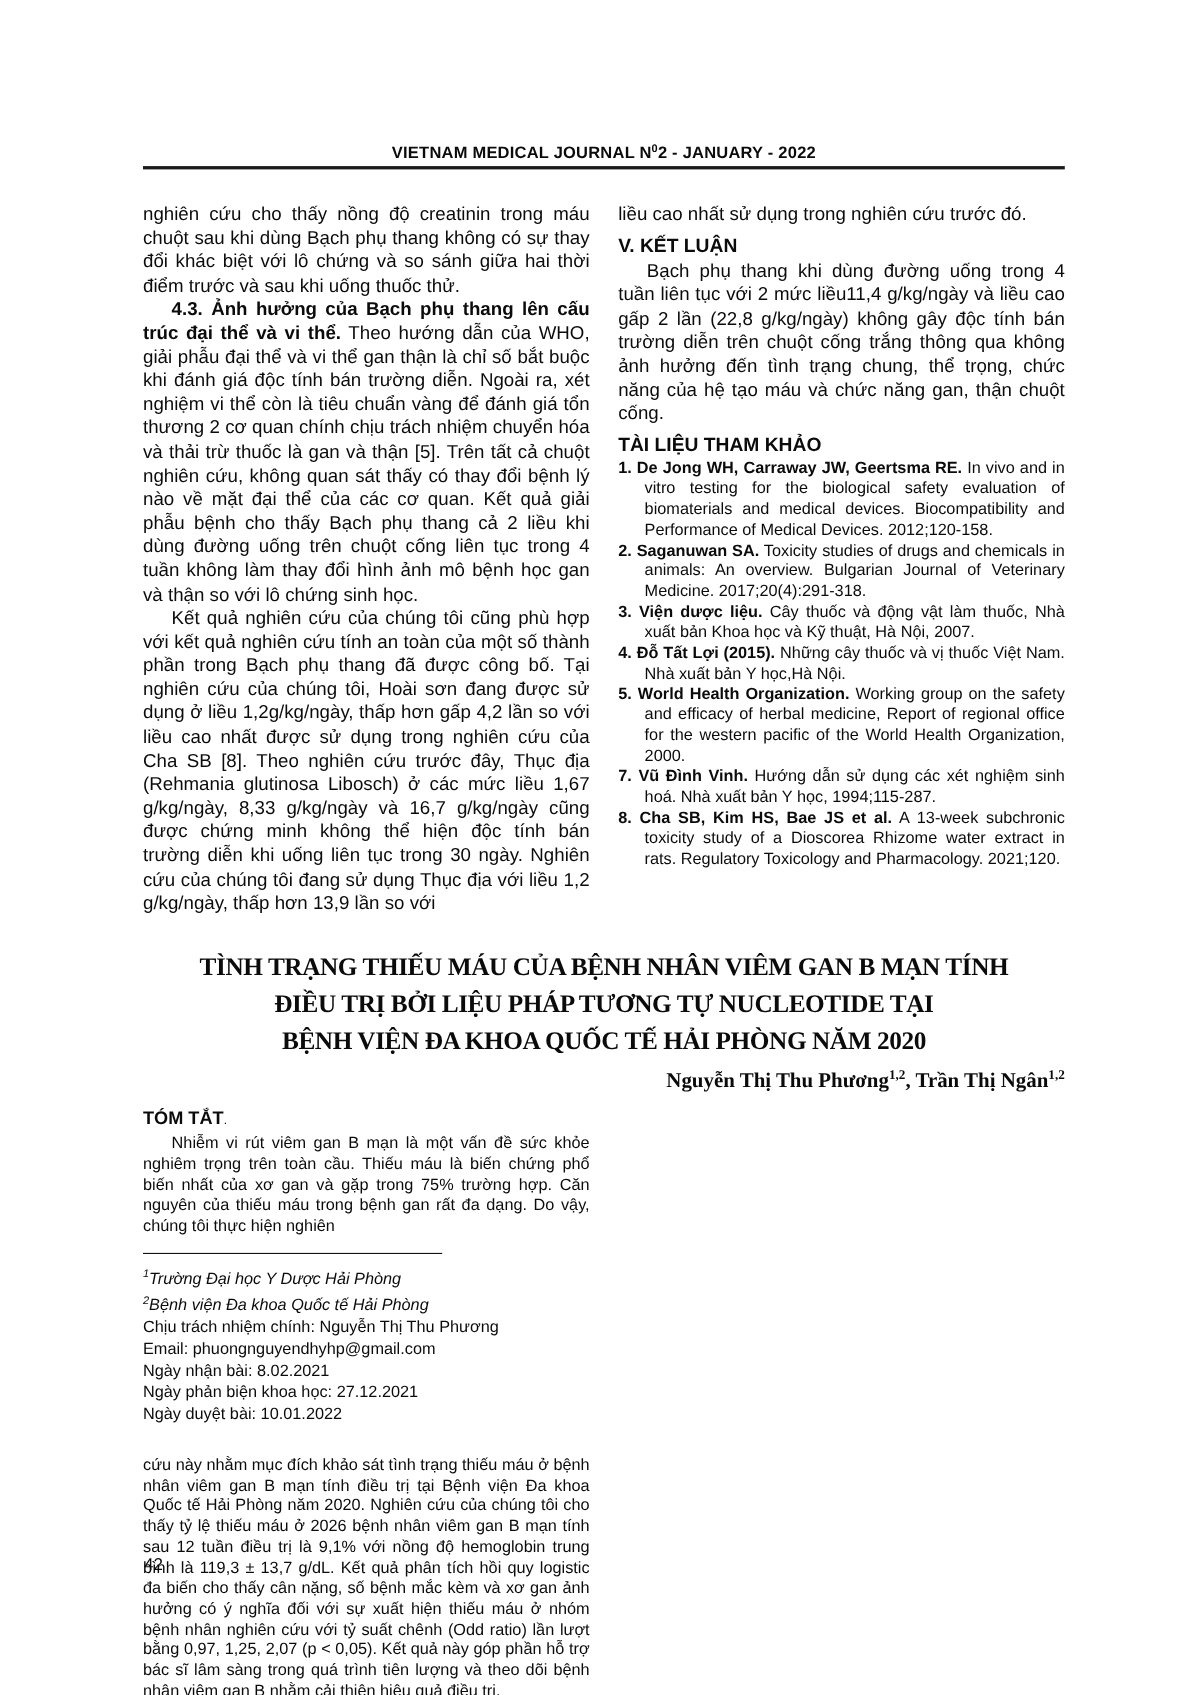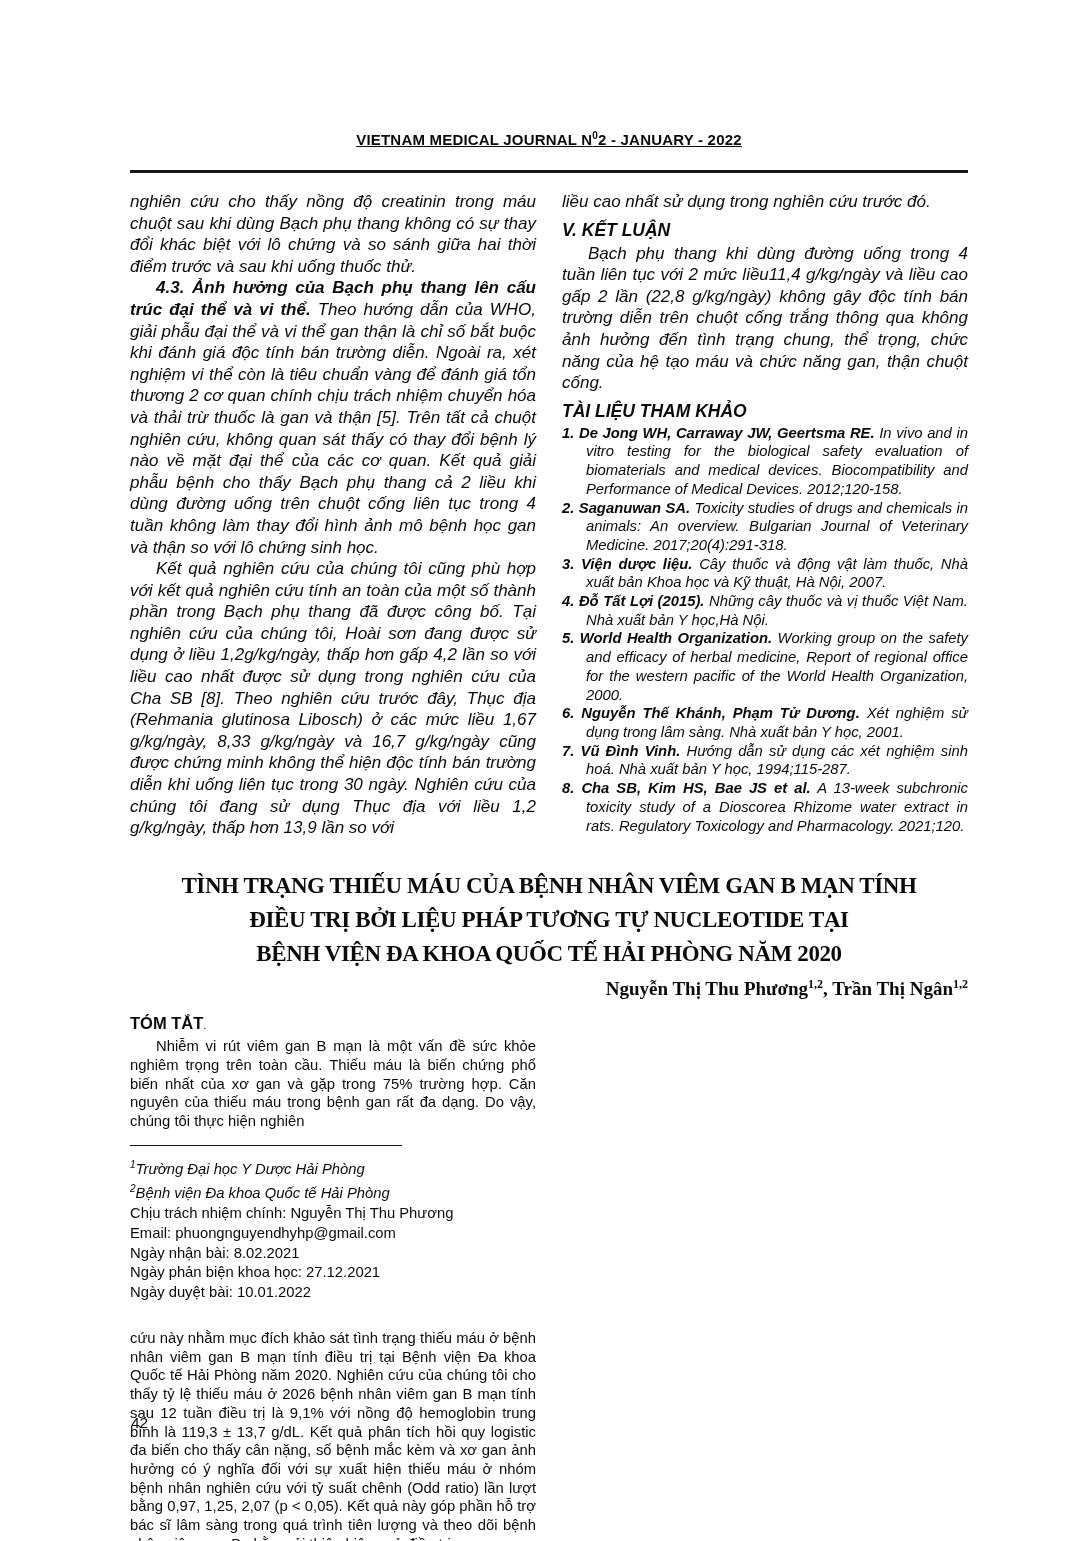--- a/index.html
+++ b/index.html
@@ -12,30 +12,29 @@
     color:#0b0b0b;
     font-family:"Liberation Sans", sans-serif;
     overflow:hidden;
   }
   
   .journal-header{
     text-align:center;
     font-weight:bold;
     font-size:15px;
     letter-spacing:0.2px;
-    padding-bottom:22px;
+    padding-bottom:3px;
     border-bottom:3px solid #1a1a1a;
     white-space:nowrap;
-    text-decoration:underline;
   }
   .journal-header sup{font-size:10px;}
   
   .two-col{display:flex;gap:26px;}
   .col{width:406px;}
-  .sec1{margin-top:18px;font-style:italic;}
+  .sec1{margin-top:30px;}
   p{margin:0;text-align:justify;}
   .body-text{font-size:17px;line-height:21.6px;}
   .indent{text-indent:26px;}
   .sec-heading{
     font-size:17.5px;font-weight:bold;
     margin:7px 0 2px 0;text-align:left;
     font-family:"Liberation Sans", sans-serif;
   }
   
   ol.refs{list-style:none;margin:0;padding:0;}
@@ -102,21 +101,20 @@
       <p class="body-text">liều cao nhất sử dụng trong nghiên cứu trước đó.</p>
       <h3 class="sec-heading">V. KẾT LUẬN</h3>
       <p class="body-text indent">Bạch phụ thang khi dùng đường uống trong 4 tuần liên tục với 2 mức liều11,4 g/kg/ngày và liều cao gấp 2 lần (22,8 g/kg/ngày) không gây độc tính bán trường diễn trên chuột cống trắng thông qua không ảnh hưởng đến tình trạng chung, thể trọng, chức năng của hệ tạo máu và chức năng gan, thận chuột cống.</p>
       <h3 class="sec-heading">TÀI LIỆU THAM KHẢO</h3>
       <ol class="refs">
         <li><span class="refnum">1.</span> <b>De Jong WH, Carraway JW, Geertsma RE.</b> <span>In vivo and in vitro testing for the biological safety evaluation of biomaterials and medical devices. Biocompatibility and Performance of Medical Devices. 2012;120-158.</span></li>
         <li><span class="refnum">2.</span> <b>Saganuwan SA.</b> <span>Toxicity studies of drugs and chemicals in animals: An overview. Bulgarian Journal of Veterinary Medicine. 2017;20(4):291-318.</span></li>
         <li><span class="refnum">3.</span> <b>Viện dược liệu.</b> <span>Cây thuốc và động vật làm thuốc, Nhà xuất bản Khoa học và Kỹ thuật, Hà Nội, 2007.</span></li>
         <li><span class="refnum">4.</span> <b>Đỗ Tất Lợi (2015).</b> <span>Những cây thuốc và vị thuốc Việt Nam. Nhà xuất bản Y học,Hà Nội.</span></li>
         <li><span class="refnum">5.</span> <b>World Health Organization.</b> <span>Working group on the safety and efficacy of herbal medicine, Report of regional office for the western pacific of the World Health Organization, 2000.</span></li>
-        <li><span class="refnum">6.</span> <b>Nguyễn Thế Khánh, Phạm Tử Dương.</b> <span>Xét nghiệm sử dụng trong lâm sàng. Nhà xuất bản Y học, 2001.</span></li>
         <li><span class="refnum">7.</span> <b>Vũ Đình Vinh.</b> <span>Hướng dẫn sử dụng các xét nghiệm sinh hoá. Nhà xuất bản Y học, 1994;115-287.</span></li>
         <li><span class="refnum">8.</span> <b>Cha SB, Kim HS, Bae JS et al.</b> <span>A 13-week subchronic toxicity study of a Dioscorea Rhizome water extract in rats. Regulatory Toxicology and Pharmacology. 2021;120.</span></li>
       </ol>
     </div>
   </section>
 
   <div class="article2-title">
     <div>TÌNH TRẠNG THIẾU MÁU CỦA BỆNH NHÂN VIÊM GAN B MẠN TÍNH</div>
     <div>ĐIỀU TRỊ BỞI LIỆU PHÁP TƯƠNG TỰ NUCLEOTIDE TẠI</div>
     <div>BỆNH VIỆN ĐA KHOA QUỐC TẾ HẢI PHÒNG NĂM 2020</div>

